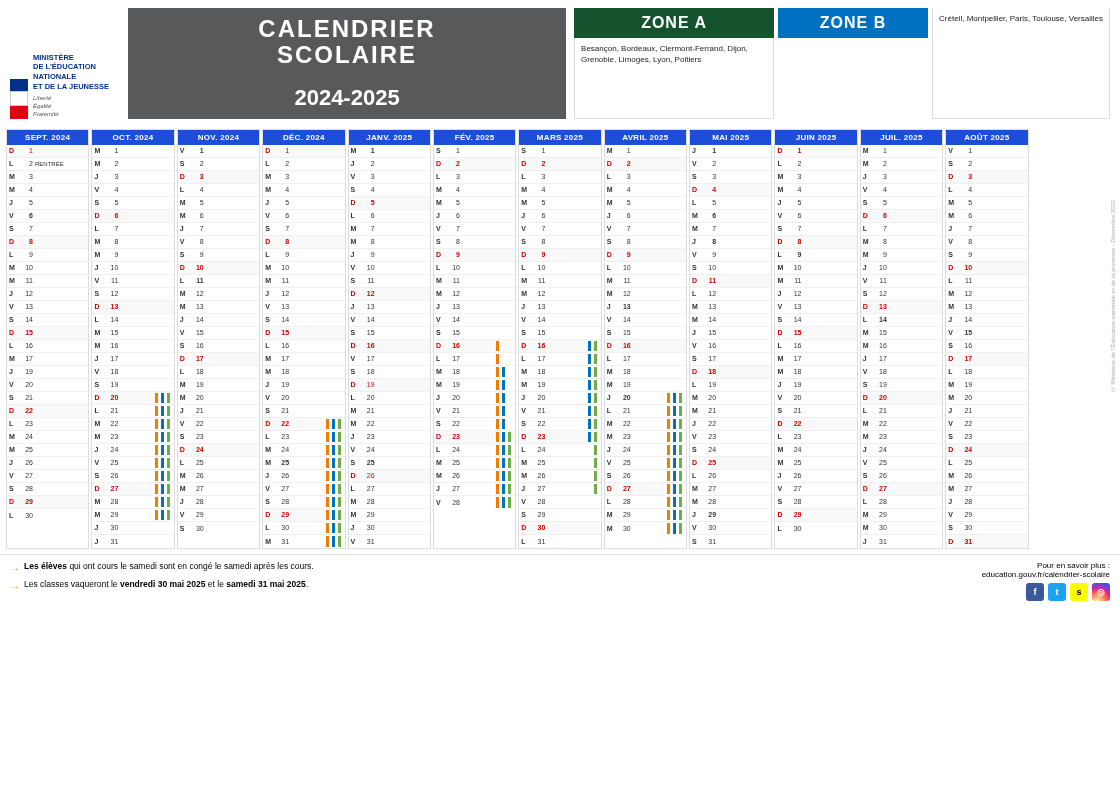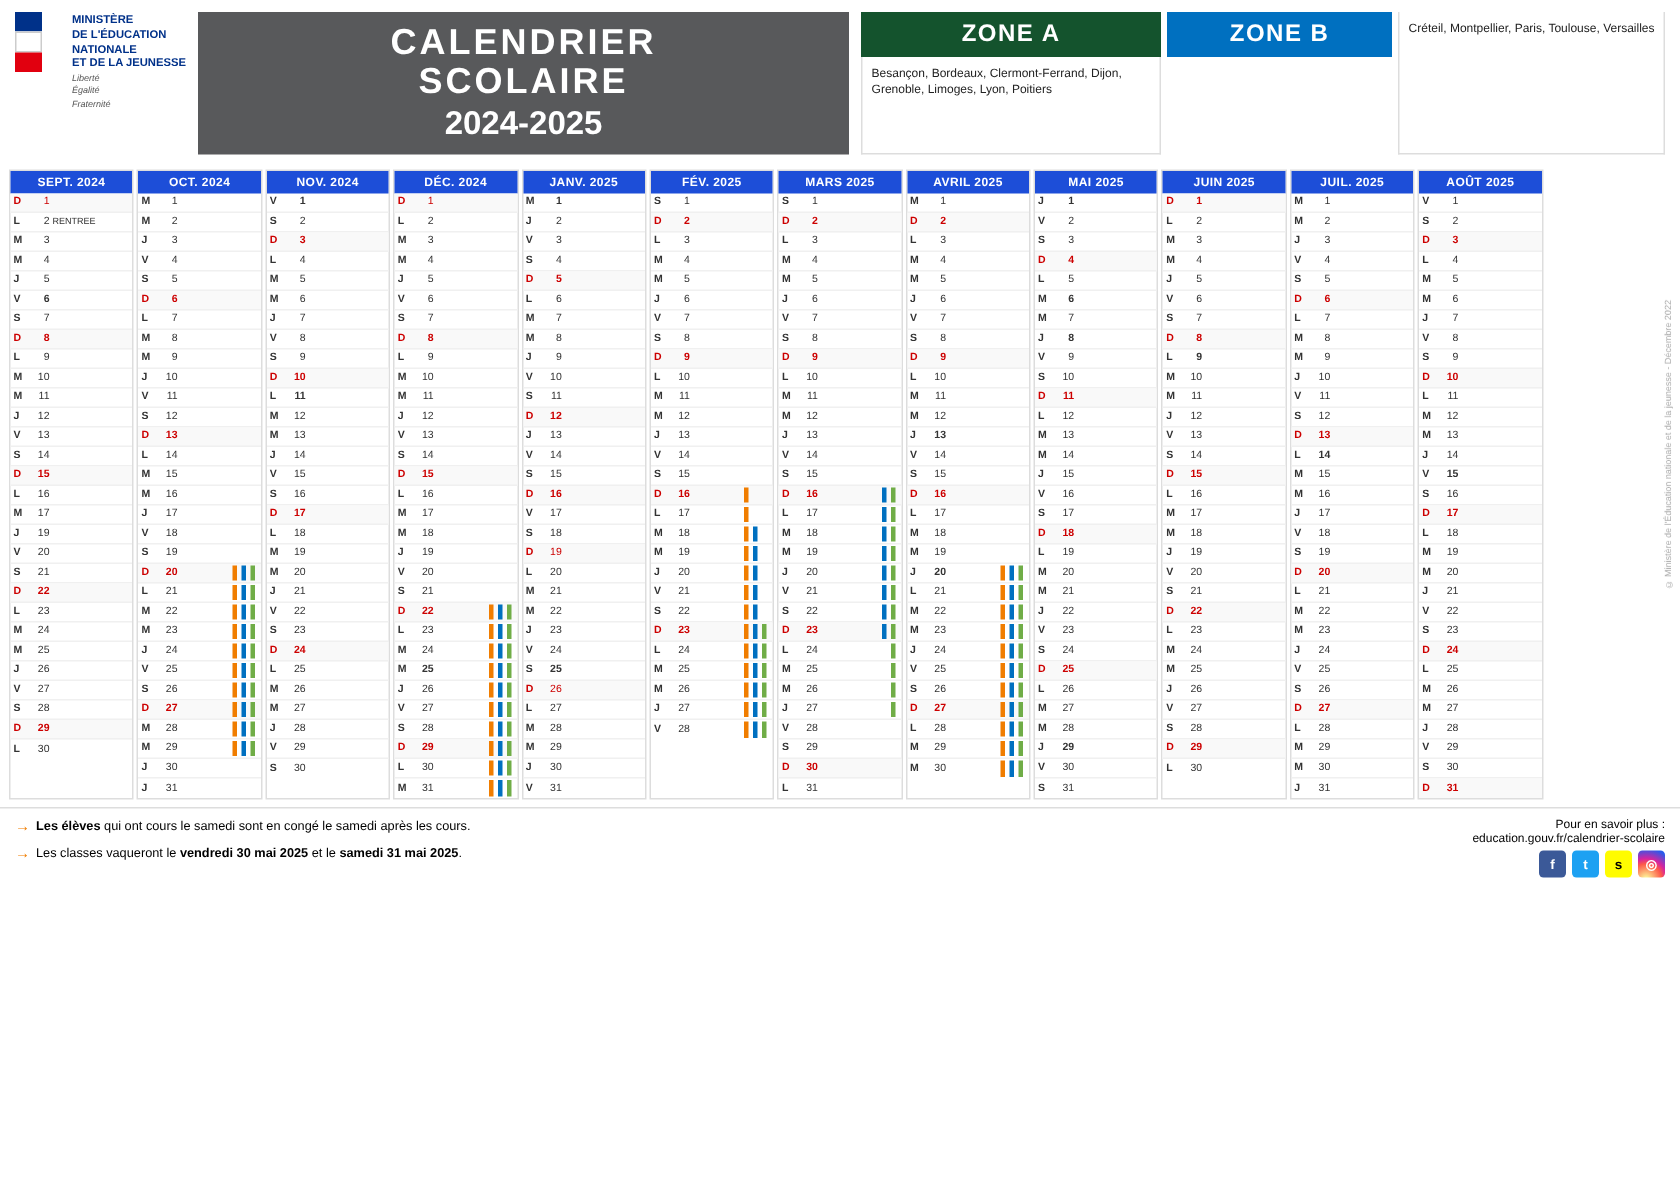--- a/index.html
+++ b/index.html
@@ -15,22 +15,22 @@
     
     .header {
       display: flex;
       background: #fff;
       padding: 8px 10px 6px 10px;
       align-items: stretch;
       gap: 8px;
     }
     .logo-area {
       display: flex;
-      align-items: flex-start;
-      gap: 20px;
+      align-items: flex-end;
+      gap: 5px;
       min-width: 110px;
     }
     .logo-flag {
       display: flex;
       flex-direction: column;
       width: 18px;
       height: 40px;
     }
     .logo-flag div { flex: 1; }
     .flag-blue { background: #003189; }
@@ -66,20 +66,21 @@
       text-transform: uppercase;
       letter-spacing: 2px;
       line-height: 1.1;
       text-align: center;
     }
     .title-year {
       color: #fff;
       font-size: 22px;
       font-weight: 900;
       text-align: center;
+      margin-top: 16px;
     }
     .zones-area {
       display: flex;
       gap: 4px;
     }
     .zone-box {
       display: flex;
       flex-direction: column;
       min-width: 150px;
       max-width: 200px;

